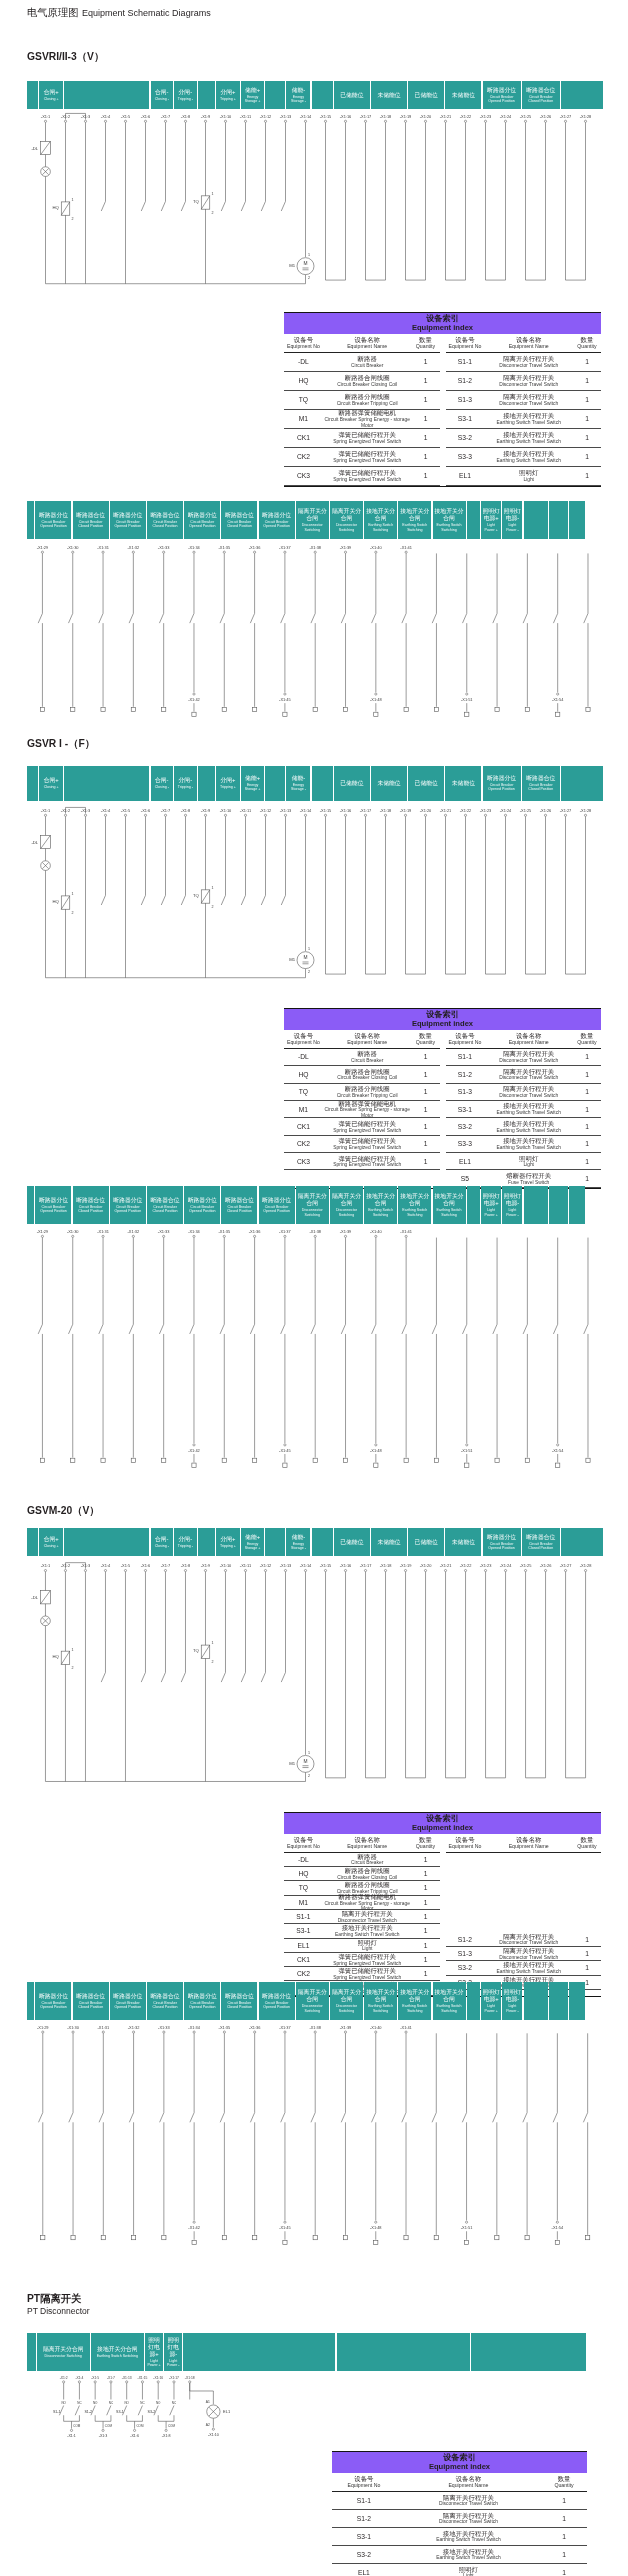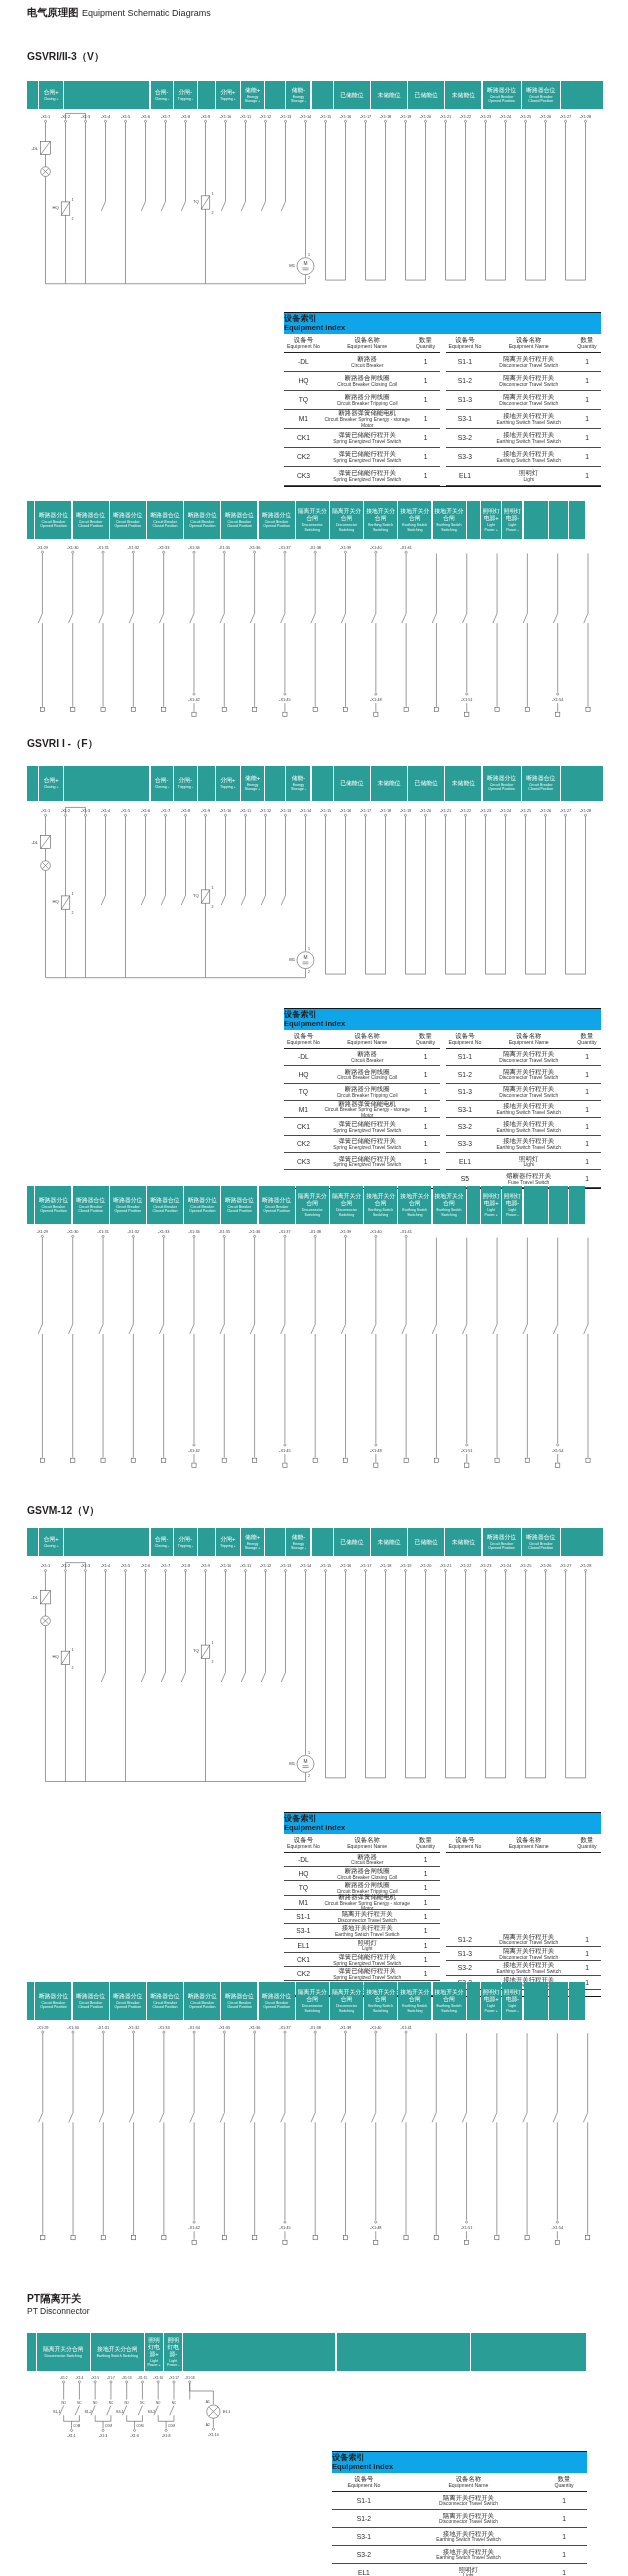--- a/index.html
+++ b/index.html
@@ -1,35 +1,35 @@
 <!DOCTYPE html>
 <html style="font-size:9.7px"><head>
 <meta charset="utf-8">
 <style>
   html,body{margin:0;padding:0;background:#fff}
   body{width:628px;height:2576px;position:relative;overflow:hidden;
        font-family:"Liberation Sans","DejaVu Sans",sans-serif;color:#231f20}
   .pagetitle{position:absolute;top:6px;left:27px;white-space:nowrap}
-  .pt-zh{font-size:10.3px;font-weight:700}
+  .pt-zh{font-size:10.3px;font-weight:400}
   .pt-en{font-size:9px;font-weight:400;margin-left:3.6px}
   .sec{position:absolute;left:0;width:628px}
   .stitle{position:absolute;left:27px;top:0;margin:0;font-size:10.3px;font-weight:700;white-space:nowrap}
   .stitle .st-en{font-weight:400;font-size:8.5px;display:block}
   .hrow{position:absolute;left:27px;display:flex;gap:1.2px;align-items:stretch}
   .tealbox{background:#2B9D97;color:#fff;flex:0 0 auto;display:flex;flex-direction:column;
            align-items:center;justify-content:center;text-align:center;overflow:hidden}
   .bz{font-size:5.8px;line-height:1.2;width:96%}
   .be{font-size:3.6px;line-height:1.2;margin-top:1.2px;width:94%;opacity:.95}
   .schem{position:absolute;left:0}
   .wire{stroke:#5a5a5a;stroke-width:1;fill:none}
   .comp{stroke:#5a5a5a;stroke-width:1;fill:none}
   .term{stroke:#5a5a5a;stroke-width:0.9;fill:#fff}
   .slbl{fill:#3c3c3c}
   .eqt{position:absolute;border-bottom:1.5px solid #141414;--rh:18px}
-  .eqt-band{background:#0ea5e9;border-top:1.2px solid #141414;padding:1.2px 0 1.8px}
+  .eqt-band{background:#8b5cf6;border-top:1.2px solid #141414;text-align:center;padding:1.2px 0 1.8px}
   .band-zh{font-size:8.2px;font-weight:700;line-height:1.15}
   .band-en{font-size:7.6px;font-weight:700;line-height:1.1}
   .eqt-cols{display:flex;gap:6px}
   .sub{flex:1;min-width:0}
   .srow{display:flex;align-items:center;height:var(--rh);border-bottom:0.6px solid #4a4a4a}
   .shdr{height:18px;border-bottom:0.9px solid #222}
   .c-no{width:25%;text-align:center}
   .c-name{width:57%;text-align:center}
   .c-qty{width:18%;text-align:center}
   .n-zh{font-size:6.4px;line-height:1.2;display:block}
@@ -563,21 +563,21 @@
       <line x1="920" y1="264" x2="920" y2="278" class="wire"></line>
       <rect x="916.5" y="279" width="7" height="7" class="comp"></rect>
       <line x1="970" y1="17" x2="970" y2="116" class="wire"></line>
       <line x1="970" y1="116" x2="963" y2="132" class="wire"></line>
       <line x1="970" y1="132" x2="970" y2="270" class="wire"></line>
       <rect x="966.5" y="271" width="7" height="7" class="comp"></rect>
     </svg>
 </div>
 
 <div class="sec" style="top:737px;height:758px">
-  <h2 class="stitle">GSVRI I -（F）</h2>
+  <h2 class="stitle">GSVR I -（F）</h2>
   <div class="hrow" style="top:28.5px;height:35px">
       <div class="tealbox" style="width: 11px;"></div>
       <div class="tealbox" style="width: 24px;">
         <div class="bz">合闸+</div>
         <div class="be">Closing +</div>
       </div>
       <div class="tealbox" style="width: 85px;"></div>
       <div class="tealbox" style="width: 22.4px;">
         <div class="bz">合闸-</div>
         <div class="be">Closing -</div>
@@ -1094,21 +1094,21 @@
       <line x1="920" y1="374" x2="920" y2="388" class="wire"></line>
       <rect x="916.5" y="389" width="7" height="7" class="comp"></rect>
       <line x1="970" y1="17" x2="970" y2="160" class="wire"></line>
       <line x1="970" y1="160" x2="963" y2="176" class="wire"></line>
       <line x1="970" y1="176" x2="970" y2="380" class="wire"></line>
       <rect x="966.5" y="381" width="7" height="7" class="comp"></rect>
     </svg>
 </div>
 
 <div class="sec" style="top:1504px;height:746px">
-  <h2 class="stitle">GSVM-12（V）</h2>
+  <h2 class="stitle">GSVM-20（V）</h2>
   <div class="hrow" style="top:24px;height:28px">
       <div class="tealbox" style="width: 11px;"></div>
       <div class="tealbox" style="width: 24px;">
         <div class="bz">合闸+</div>
         <div class="be">Closing +</div>
       </div>
       <div class="tealbox" style="width: 85px;"></div>
       <div class="tealbox" style="width: 22.4px;">
         <div class="bz">合闸-</div>
         <div class="be">Closing -</div>

